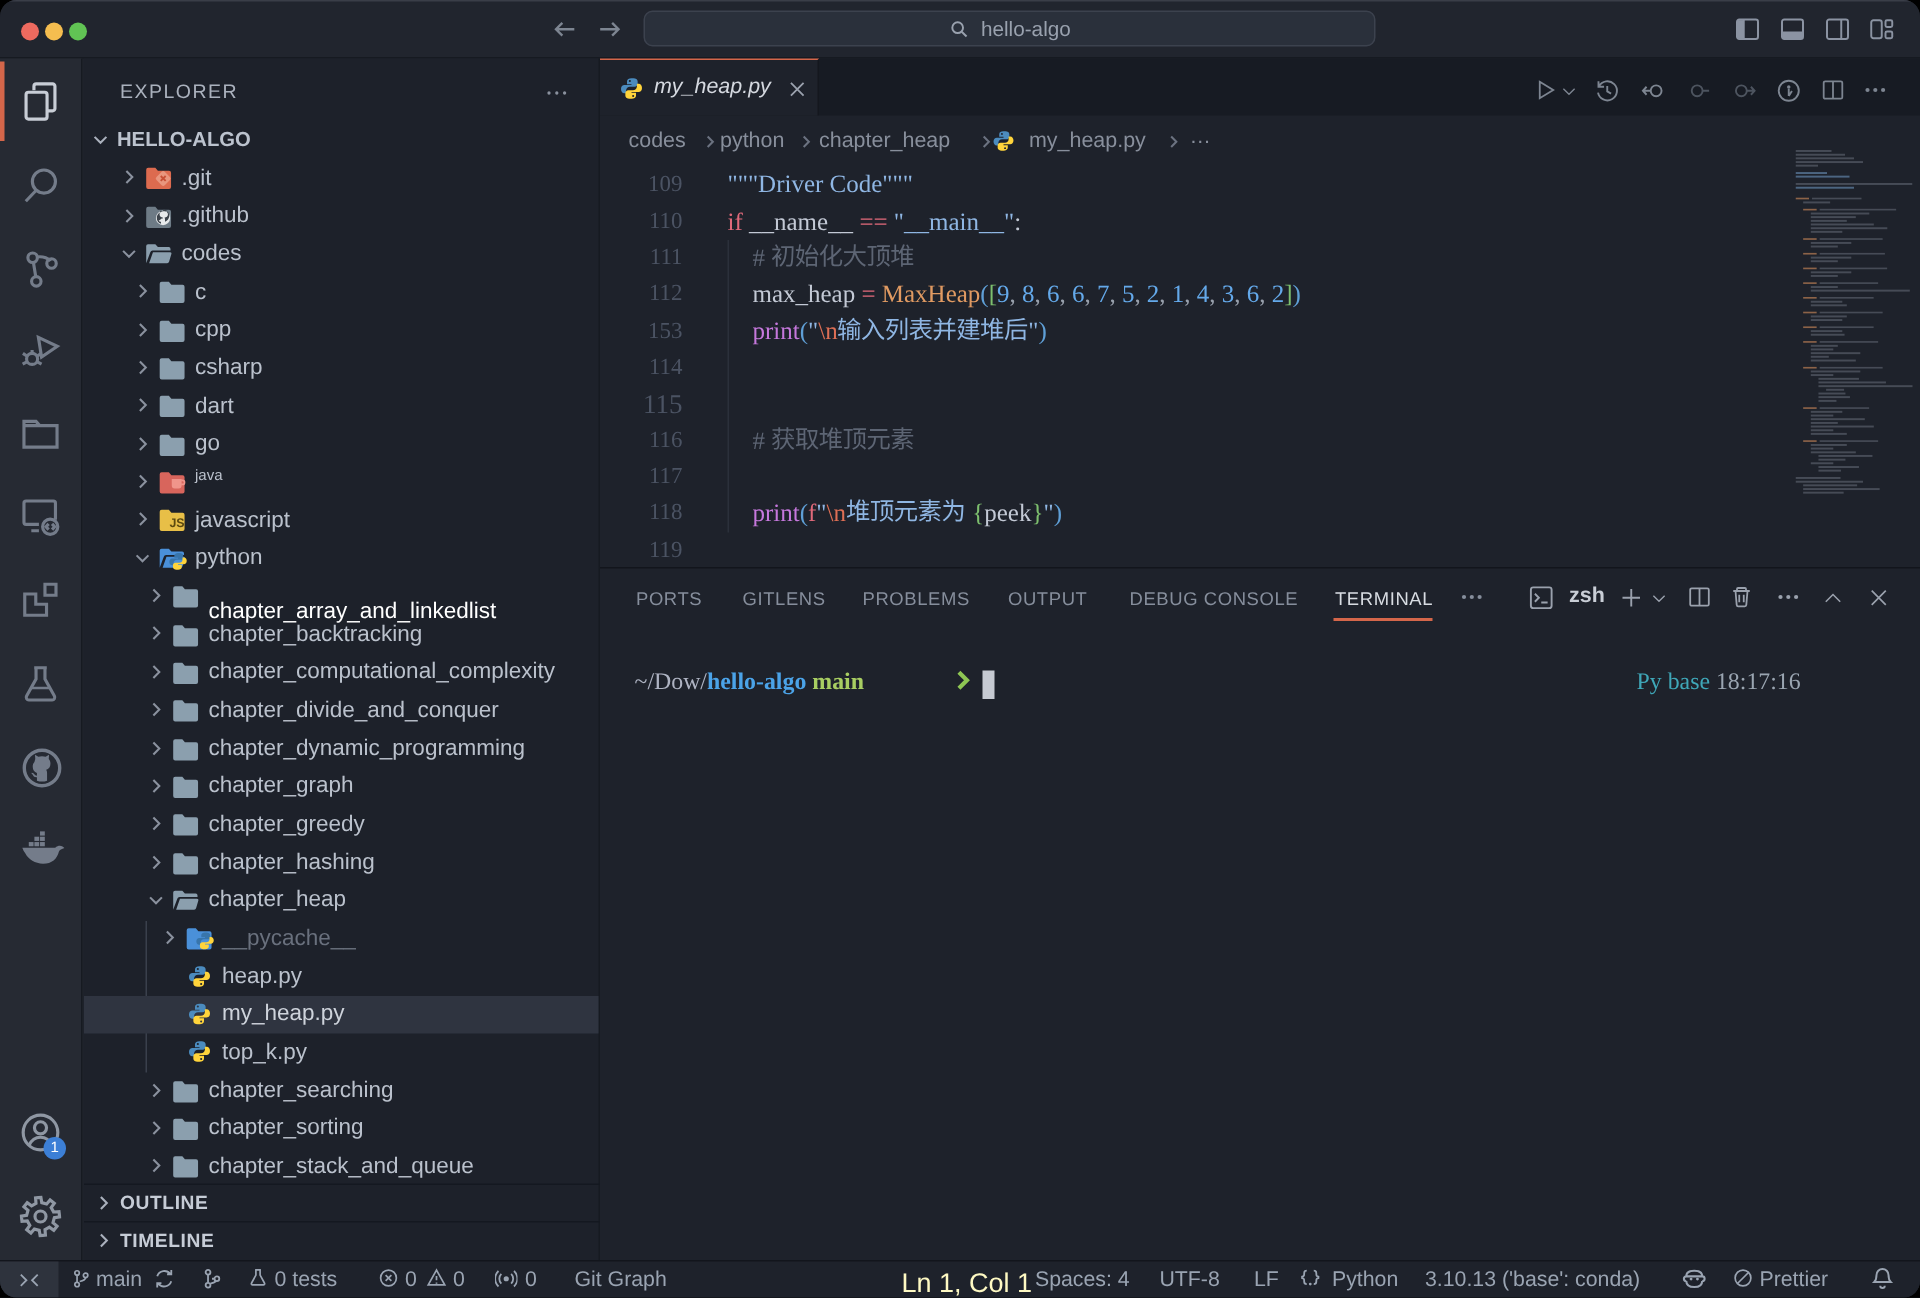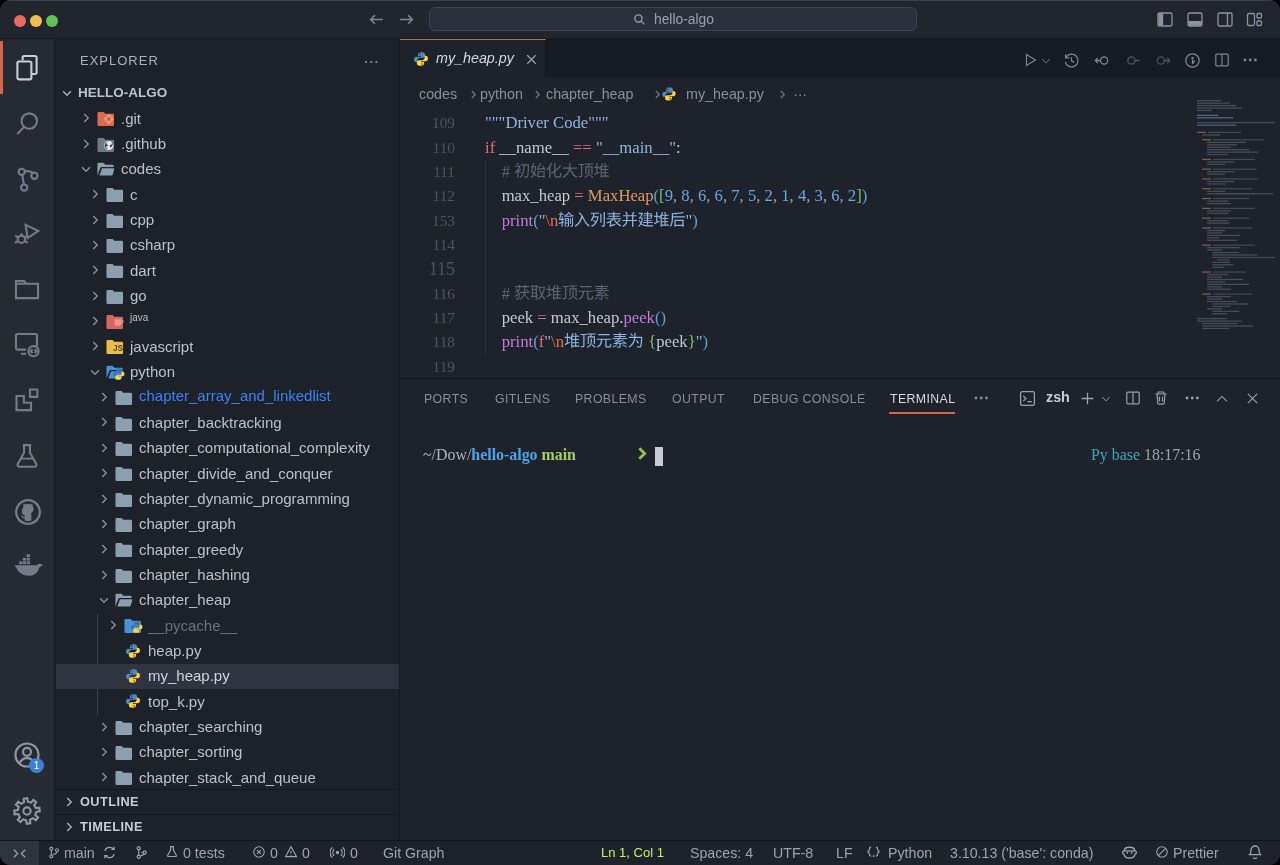--- a/index.html
+++ b/index.html
@@ -312,21 +312,21 @@
     </div>
 <div class="abs" style="left:130px;top:363.1px;font-size:15px;color:#bac1cc;white-space:nowrap">python</div>
 <svg class="ic" style="left:97px;top:390px" width="14" height="14" viewBox="0 0 16 16" fill="none" stroke="#8a919e" stroke-width="1.6">
       <path d="M6 3.5L10.5 8 6 12.5"></path>
     </svg>
 <div class="abs" style="left:114px;top:387.1px">
       <svg width="19.5" height="19.5" viewBox="0 0 16 16">
         <path d="M1.2 13.7V4.3a1.1 1.1 0 011.1-1.1h3.9l1.4 1.6h6.1a1.1 1.1 0 011.1 1.1v7.8a1.1 1.1 0 01-1.1 1.1H2.3a1.1 1.1 0 01-1.1-1.1z" fill="#8b9fae"></path>
       </svg>
     </div>
-<div class="abs" style="left:139px;top:387px;font-size:15px;color:#3b82f6;white-space:nowrap">chapter_array_and_linkedlist</div>
+<div class="abs" style="left:139px;top:399px;font-size:15px;color:#ffffff;white-space:nowrap">chapter_array_and_linkedlist</div>
 <svg class="ic" style="left:97px;top:415px" width="14" height="14" viewBox="0 0 16 16" fill="none" stroke="#8a919e" stroke-width="1.6">
       <path d="M6 3.5L10.5 8 6 12.5"></path>
     </svg>
 <div class="abs" style="left:114px;top:412.5px">
       <svg width="19.5" height="19.5" viewBox="0 0 16 16">
         <path d="M1.2 13.7V4.3a1.1 1.1 0 011.1-1.1h3.9l1.4 1.6h6.1a1.1 1.1 0 011.1 1.1v7.8a1.1 1.1 0 01-1.1 1.1H2.3a1.1 1.1 0 01-1.1-1.1z" fill="#8b9fae"></path>
       </svg>
     </div>
 <div class="abs" style="left:139px;top:413.8px;font-size:15px;color:#bac1cc;white-space:nowrap">chapter_backtracking</div>
 <svg class="ic" style="left:97px;top:441px" width="14" height="14" viewBox="0 0 16 16" fill="none" stroke="#8a919e" stroke-width="1.6">
@@ -569,21 +569,20 @@
 <div class="abs mono" style="left:421px;top:281.6px;width:34px;text-align:right;font-size:15.3px;line-height:24.345px;color:#4b5363">116</div>
 <div class="abs mono" style="left:485px;top:281.6px;font-size:16.66px;line-height:24.345px;white-space:pre">&nbsp;&nbsp;&nbsp;&nbsp;<span style="color:#5d6574">#&nbsp;</span><svg style="display:inline-block;vertical-align:-5px" width="95" height="22" fill="#5d6574">
         <use href="#cj33719" x="0.0" y="16.5"></use>
         <use href="#cj21462" x="15.9" y="16.5"></use>
         <use href="#cj22534" x="31.8" y="16.5"></use>
         <use href="#cj39030" x="47.7" y="16.5"></use>
         <use href="#cj20803" x="63.6" y="16.5"></use>
         <use href="#cj32032" x="79.5" y="16.5"></use>
       </svg></div>
 <div class="abs mono" style="left:421px;top:306.0px;width:34px;text-align:right;font-size:15.3px;line-height:24.345px;color:#4b5363">117</div>
-<div class="abs mono" style="left:485px;top:306.0px;font-size:16.66px;line-height:24.345px;white-space:pre">&nbsp;&nbsp;&nbsp;&nbsp;<span style="color:#c3c9d5">peek&nbsp;</span><span style="color:#e0697a">=</span>&nbsp;<span style="color:#c3c9d5">max_heap</span><span style="color:#c3c9d5">.</span><span style="color:#c678dd">peek</span><span style="color:#5f9fd6">()</span></div>
 <div class="abs mono" style="left:421px;top:330.3px;width:34px;text-align:right;font-size:15.3px;line-height:24.345px;color:#4b5363">118</div>
 <div class="abs mono" style="left:485px;top:330.3px;font-size:16.66px;line-height:24.345px;white-space:pre">&nbsp;&nbsp;&nbsp;&nbsp;<span style="color:#c678dd">print</span><span style="color:#5f9fd6">(</span><span style="color:#e0697a">f</span><span style="color:#8fb6e3">"</span><span style="color:#de6f55">\n</span><svg style="display:inline-block;vertical-align:-5px" width="80" height="22" fill="#8fb6e3">
         <use href="#cj22534" x="0.0" y="16.5"></use>
         <use href="#cj39030" x="15.9" y="16.5"></use>
         <use href="#cj20803" x="31.8" y="16.5"></use>
         <use href="#cj32032" x="47.7" y="16.5"></use>
         <use href="#cj20026" x="63.6" y="16.5"></use>
       </svg>&nbsp;<span style="color:#7dbf6e">{</span><span style="color:#c3c9d5">peek</span><span style="color:#7dbf6e">}</span><span style="color:#8fb6e3">"</span><span style="color:#5f9fd6">)</span></div>
 <div class="abs mono" style="left:421px;top:354.7px;width:34px;text-align:right;font-size:15.3px;line-height:24.345px;color:#4b5363">119</div>
 <svg class="ic" style="left:1197px;top:98px" width="78" height="238" viewBox="0 0 78 238">
@@ -760,21 +759,21 @@
       <path d="M8 2L1.7 13.3h12.6z"></path>
       <path d="M8 6.5v3.2M8 11.5v.8"></path>
     </svg>
 <div class="abs" style="left:302px;top:845px;font-size:14.2px;color:#9aa4b2;white-space:nowrap">0</div>
 <svg class="ic" style="left:330px;top:845px" width="15" height="15" viewBox="0 0 16 16" fill="none" stroke="#9aa4b2" stroke-width="1.3">
       <circle cx="8" cy="8" r="1.2" fill="#9aa4b2"></circle>
       <path d="M4.5 11.5a5 5 0 010-7M11.5 4.5a5 5 0 010 7M2.5 13.5a7.5 7.5 0 010-11M13.5 2.5a7.5 7.5 0 010 11"></path>
     </svg>
 <div class="abs" style="left:350px;top:845px;font-size:14.2px;color:#9aa4b2;white-space:nowrap">0</div>
 <div class="abs" style="left:383px;top:845px;font-size:14.2px;color:#9aa4b2;white-space:nowrap">Git Graph</div>
-<div class="abs" style="left:601px;top:845px;font-size:13px;color:#bef264;white-space:nowrap">Ln 1, Col 1</div>
+<div class="abs" style="left:601px;top:845px;font-size:18px;color:#fef9c3;white-space:nowrap">Ln 1, Col 1</div>
 <div class="abs" style="left:690px;top:845px;font-size:14.2px;color:#9aa4b2;white-space:nowrap">Spaces: 4</div>
 <div class="abs" style="left:773px;top:845px;font-size:14.2px;color:#9aa4b2;white-space:nowrap">UTF-8</div>
 <div class="abs" style="left:836px;top:845px;font-size:14.2px;color:#9aa4b2;white-space:nowrap">LF</div>
 <svg class="ic" style="left:866px;top:845px" width="15" height="15" viewBox="0 0 16 16" fill="none" stroke="#9aa4b2" stroke-width="1.3">
       <path d="M5.5 2.2c-1.2 0-1.8.6-1.8 1.7 0 1.7 0 2.3-1.5 2.6v1c1.5.3 1.5.9 1.5 2.6 0 1.1.6 1.7 1.8 1.7M10.5 2.2c1.2 0 1.8.6 1.8 1.7 0 1.7 0 2.3 1.5 2.6v1c-1.5.3-1.5.9-1.5 2.6 0 1.1-.6 1.7-1.8 1.7"></path>
       <circle cx="8" cy="11.8" r="1" fill="#9aa4b2" stroke="none"></circle>
     </svg>
 <div class="abs" style="left:888px;top:845px;font-size:14.2px;color:#9aa4b2;white-space:nowrap">Python</div>
 <div class="abs" style="left:950px;top:845px;font-size:14.2px;color:#9aa4b2;white-space:nowrap">3.10.13 ('base': conda)</div>
 <svg class="ic" style="left:1120px;top:844px" width="19" height="17" viewBox="0 0 16 16" fill="none" stroke="#9aa4b2" stroke-width="1.3">

